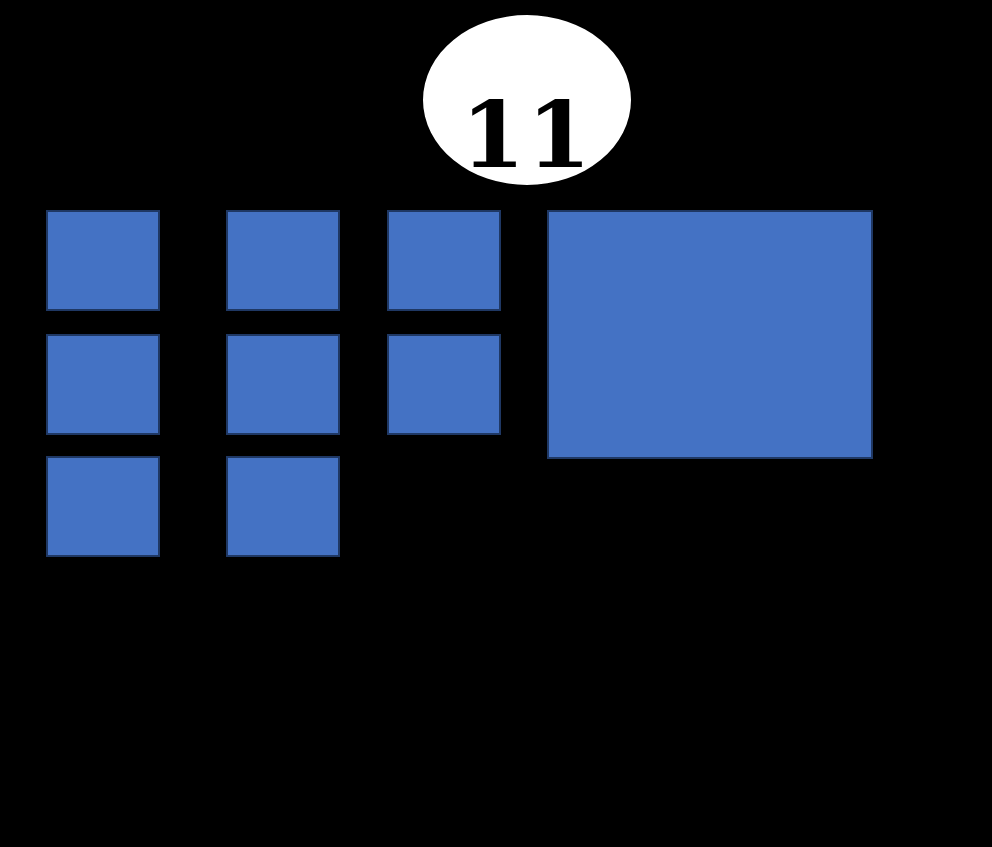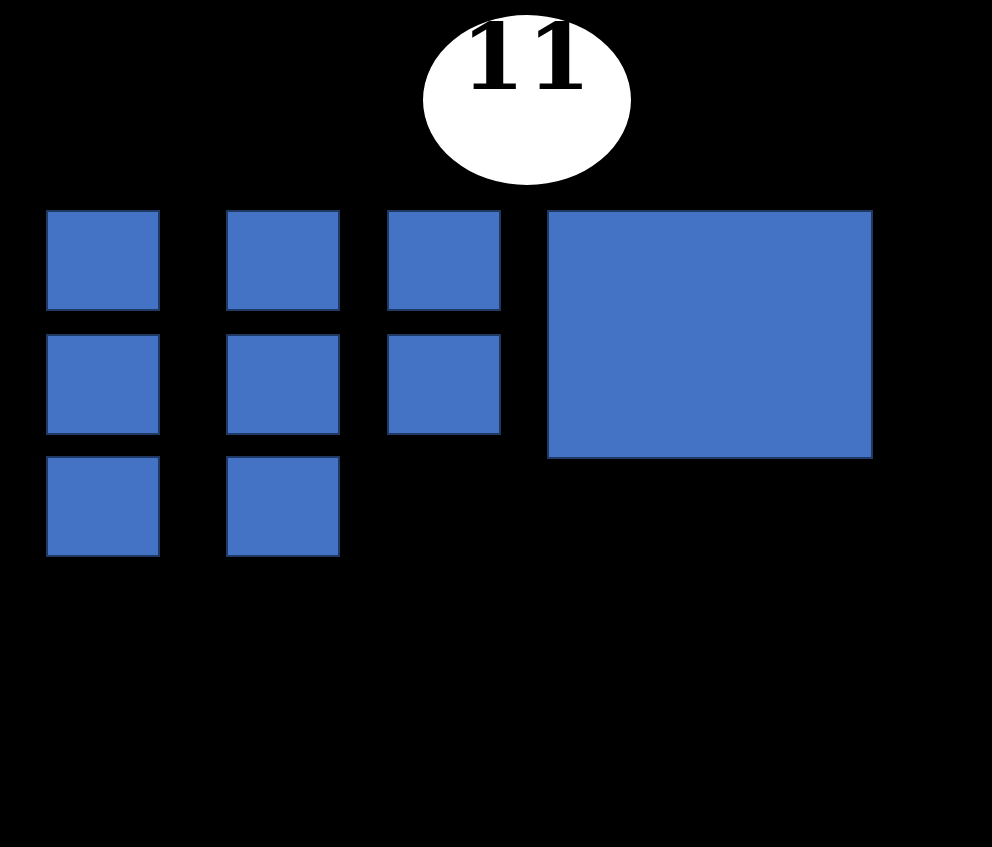--- a/index.html
+++ b/index.html
@@ -19,21 +19,21 @@
     position: absolute;
     left: 421px;
     top: 13px;
     width: 212px;
     height: 174px;
     background: var(--bubble-fill, #ffffff);
     border: 2px solid #000;
     border-radius: 50%;
     box-sizing: border-box;
     display: flex;
-    align-items: flex-start;
+    align-items: flex-end;
     justify-content: center;
   }
   .bubble-text {
     color: var(--bubble-text, #000000);
     font-family: "DejaVu Serif", serif;
     font-weight: bold;
     font-size: 92px;
     line-height: 1;
     letter-spacing: 2px;
     transform: translateY(-4px);

